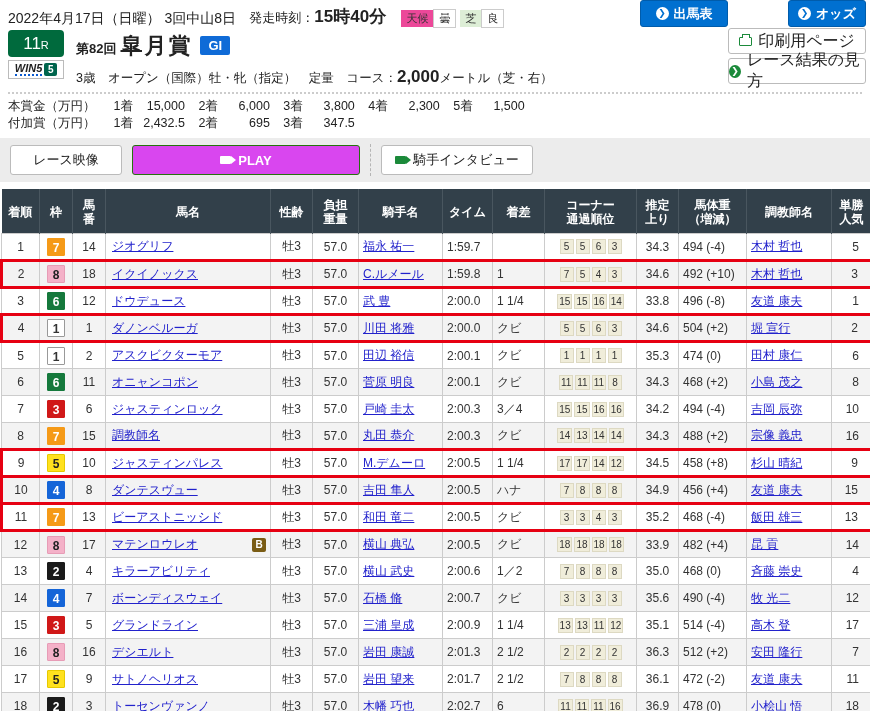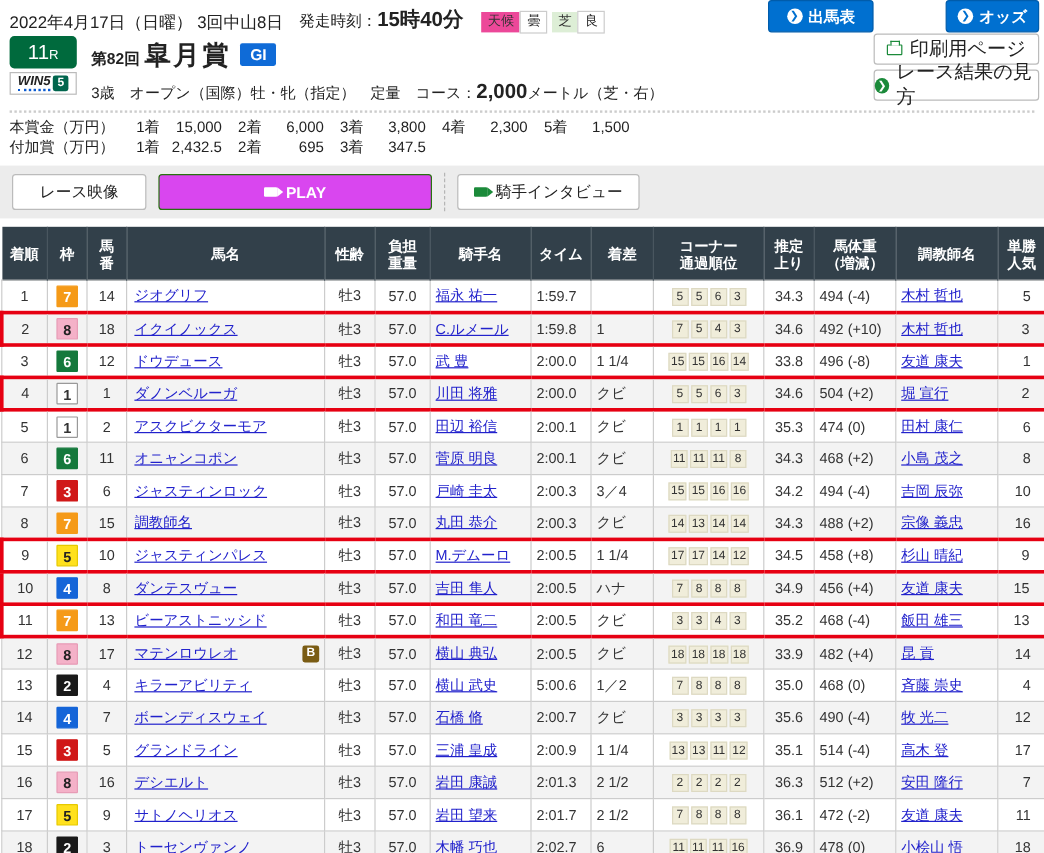--- a/index.html
+++ b/index.html
@@ -439,21 +439,21 @@
           <td class="rgt">14</td>
         </tr>
         <tr class="">
           <td class="c">13</td>
           <td class="c"><span class="fr" style="background: rgb(26, 26, 26); color: rgb(255, 255, 255); border-color: rgb(26, 26, 26);">2</span></td>
           <td class="c">4</td>
           <td class="horse"><a class="lnk">キラーアビリティ</a></td>
           <td class="c">牡3</td>
           <td class="c">57.0</td>
           <td><a class="lnk">横山 武史</a></td>
-          <td>5:00.6</td>
+          <td>2:00.6</td>
           <td>1／2</td>
           <td class="c"><span class="cn">7</span><span class="cn">8</span><span class="cn">8</span><span class="cn">8</span></td>
           <td class="c">35.0</td>
           <td>468 (0)</td>
           <td><a class="lnk">斉藤 崇史</a></td>
           <td class="rgt">4</td>
         </tr>
         <tr class="alt">
           <td class="c">14</td>
           <td class="c"><span class="fr" style="background: rgb(21, 101, 216); color: rgb(255, 255, 255); border-color: rgb(21, 101, 216);">4</span></td>

